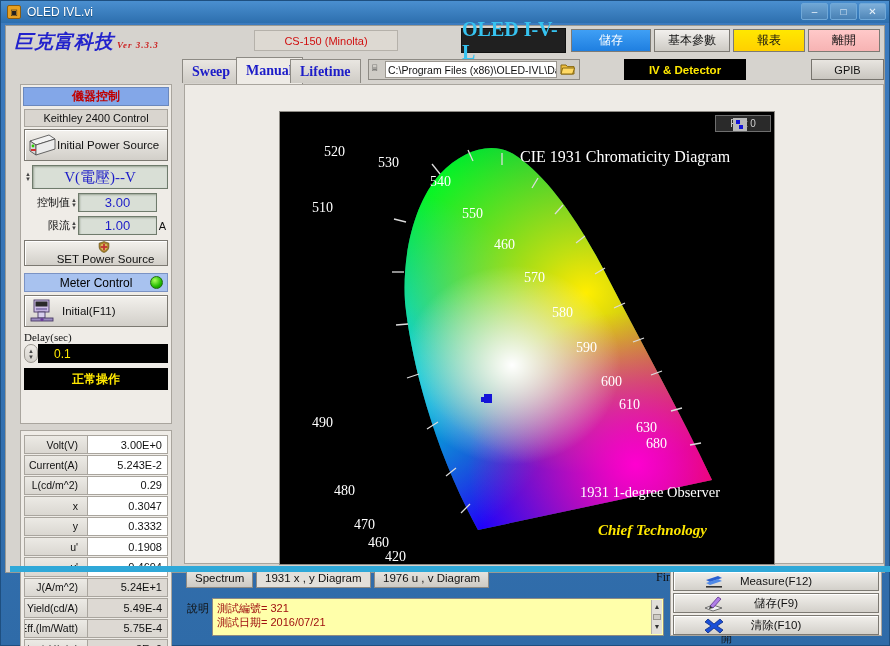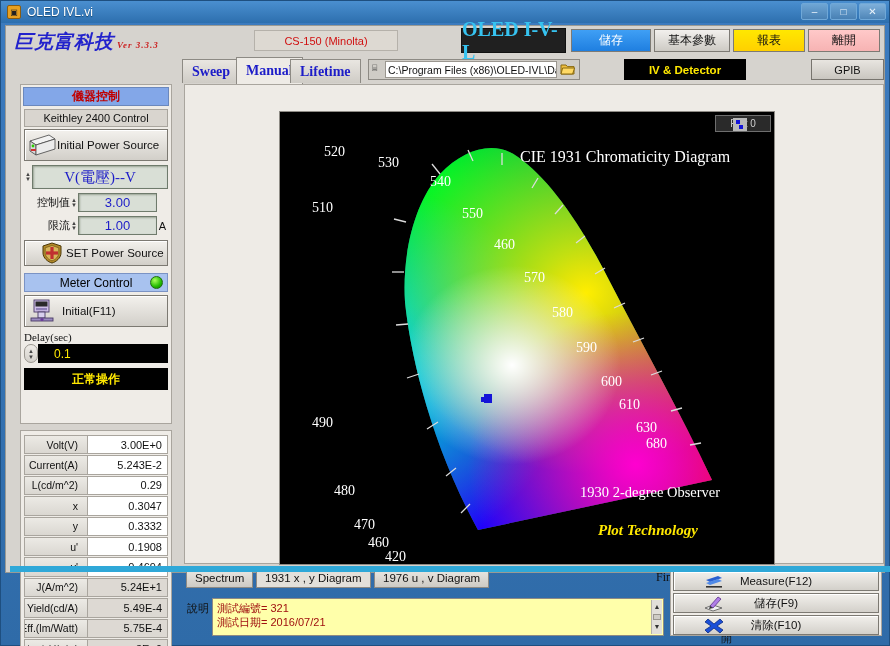--- a/index.html
+++ b/index.html
@@ -329,21 +329,21 @@
             <div style="width:11px;"></div>
           </div>
 
           <div style="display:flex;align-items:center;margin-top:4px;">
             <div class="lblr" style="width:46px;">限流</div>
             <div class="spin">▲<br>▼</div>
             <div class="greenfield" style="flex:1;height:19px;">1.00</div>
             <div style="width:11px;font-size:11px;color:#111;text-align:center;">A</div>
           </div>
 
-          <div class="btn3d" style="height:26px;margin-top:5px;padding-left:16px;">
+          <div class="btn3d" style="height:26px;margin-top:5px;padding-left:16px;flex-direction:column;">
             <svg width="22" height="22" viewBox="0 0 22 22">
               <path d="M11 1 L20 4 V11 C20 16 15 20 11 21 C7 20 2 16 2 11 V4 Z" fill="#b48a2a" stroke="#4a3808" stroke-width="1"></path>
               <path d="M11 3.5 L17.8 5.8 V11 C17.8 14.8 14 18 11 18.8 C8 18 4.2 14.8 4.2 11 V5.8 Z" fill="#d7b55a" stroke="#6b5210" stroke-width="0.7"></path>
               <rect x="9.4" y="5" width="3.2" height="12" fill="#c03030"></rect>
               <rect x="5" y="9.4" width="12" height="3.2" fill="#c03030"></rect>
             </svg>
             <span style="margin-left:3px;">SET Power Source</span>
           </div>
         </div>
 
@@ -510,22 +510,22 @@
         <div class="wl" style="left:356px;top:308px;">630</div>
         <div class="wl" style="left:366px;top:324px;">680</div>
         <div class="wl" style="left:32px;top:88px;">510</div>
         <div class="wl" style="left:32px;top:303px;">490</div>
         <div class="wl" style="left:54px;top:371px;">480</div>
         <div class="wl" style="left:74px;top:405px;">470</div>
         <div class="wl" style="left:88px;top:423px;">460</div>
         <div class="wl" style="left:105px;top:437px;">420</div>
 
         <div class="cietitle">CIE 1931 Chromaticity Diagram</div>
-        <div class="observer">1930 2-degree Observer</div>
-        <div class="chief">Plot Technology</div>
+        <div class="observer">1931 1-degree Observer</div>
+        <div class="chief">Chief Technology</div>
 
         <div class="marker" style="left:204px;top:282px;"></div>
 
         <div class="plotlegend">
           <span>Plot 0</span>
           <div class="legswatch"></div>
         </div>
       </div>
     </div>
 

